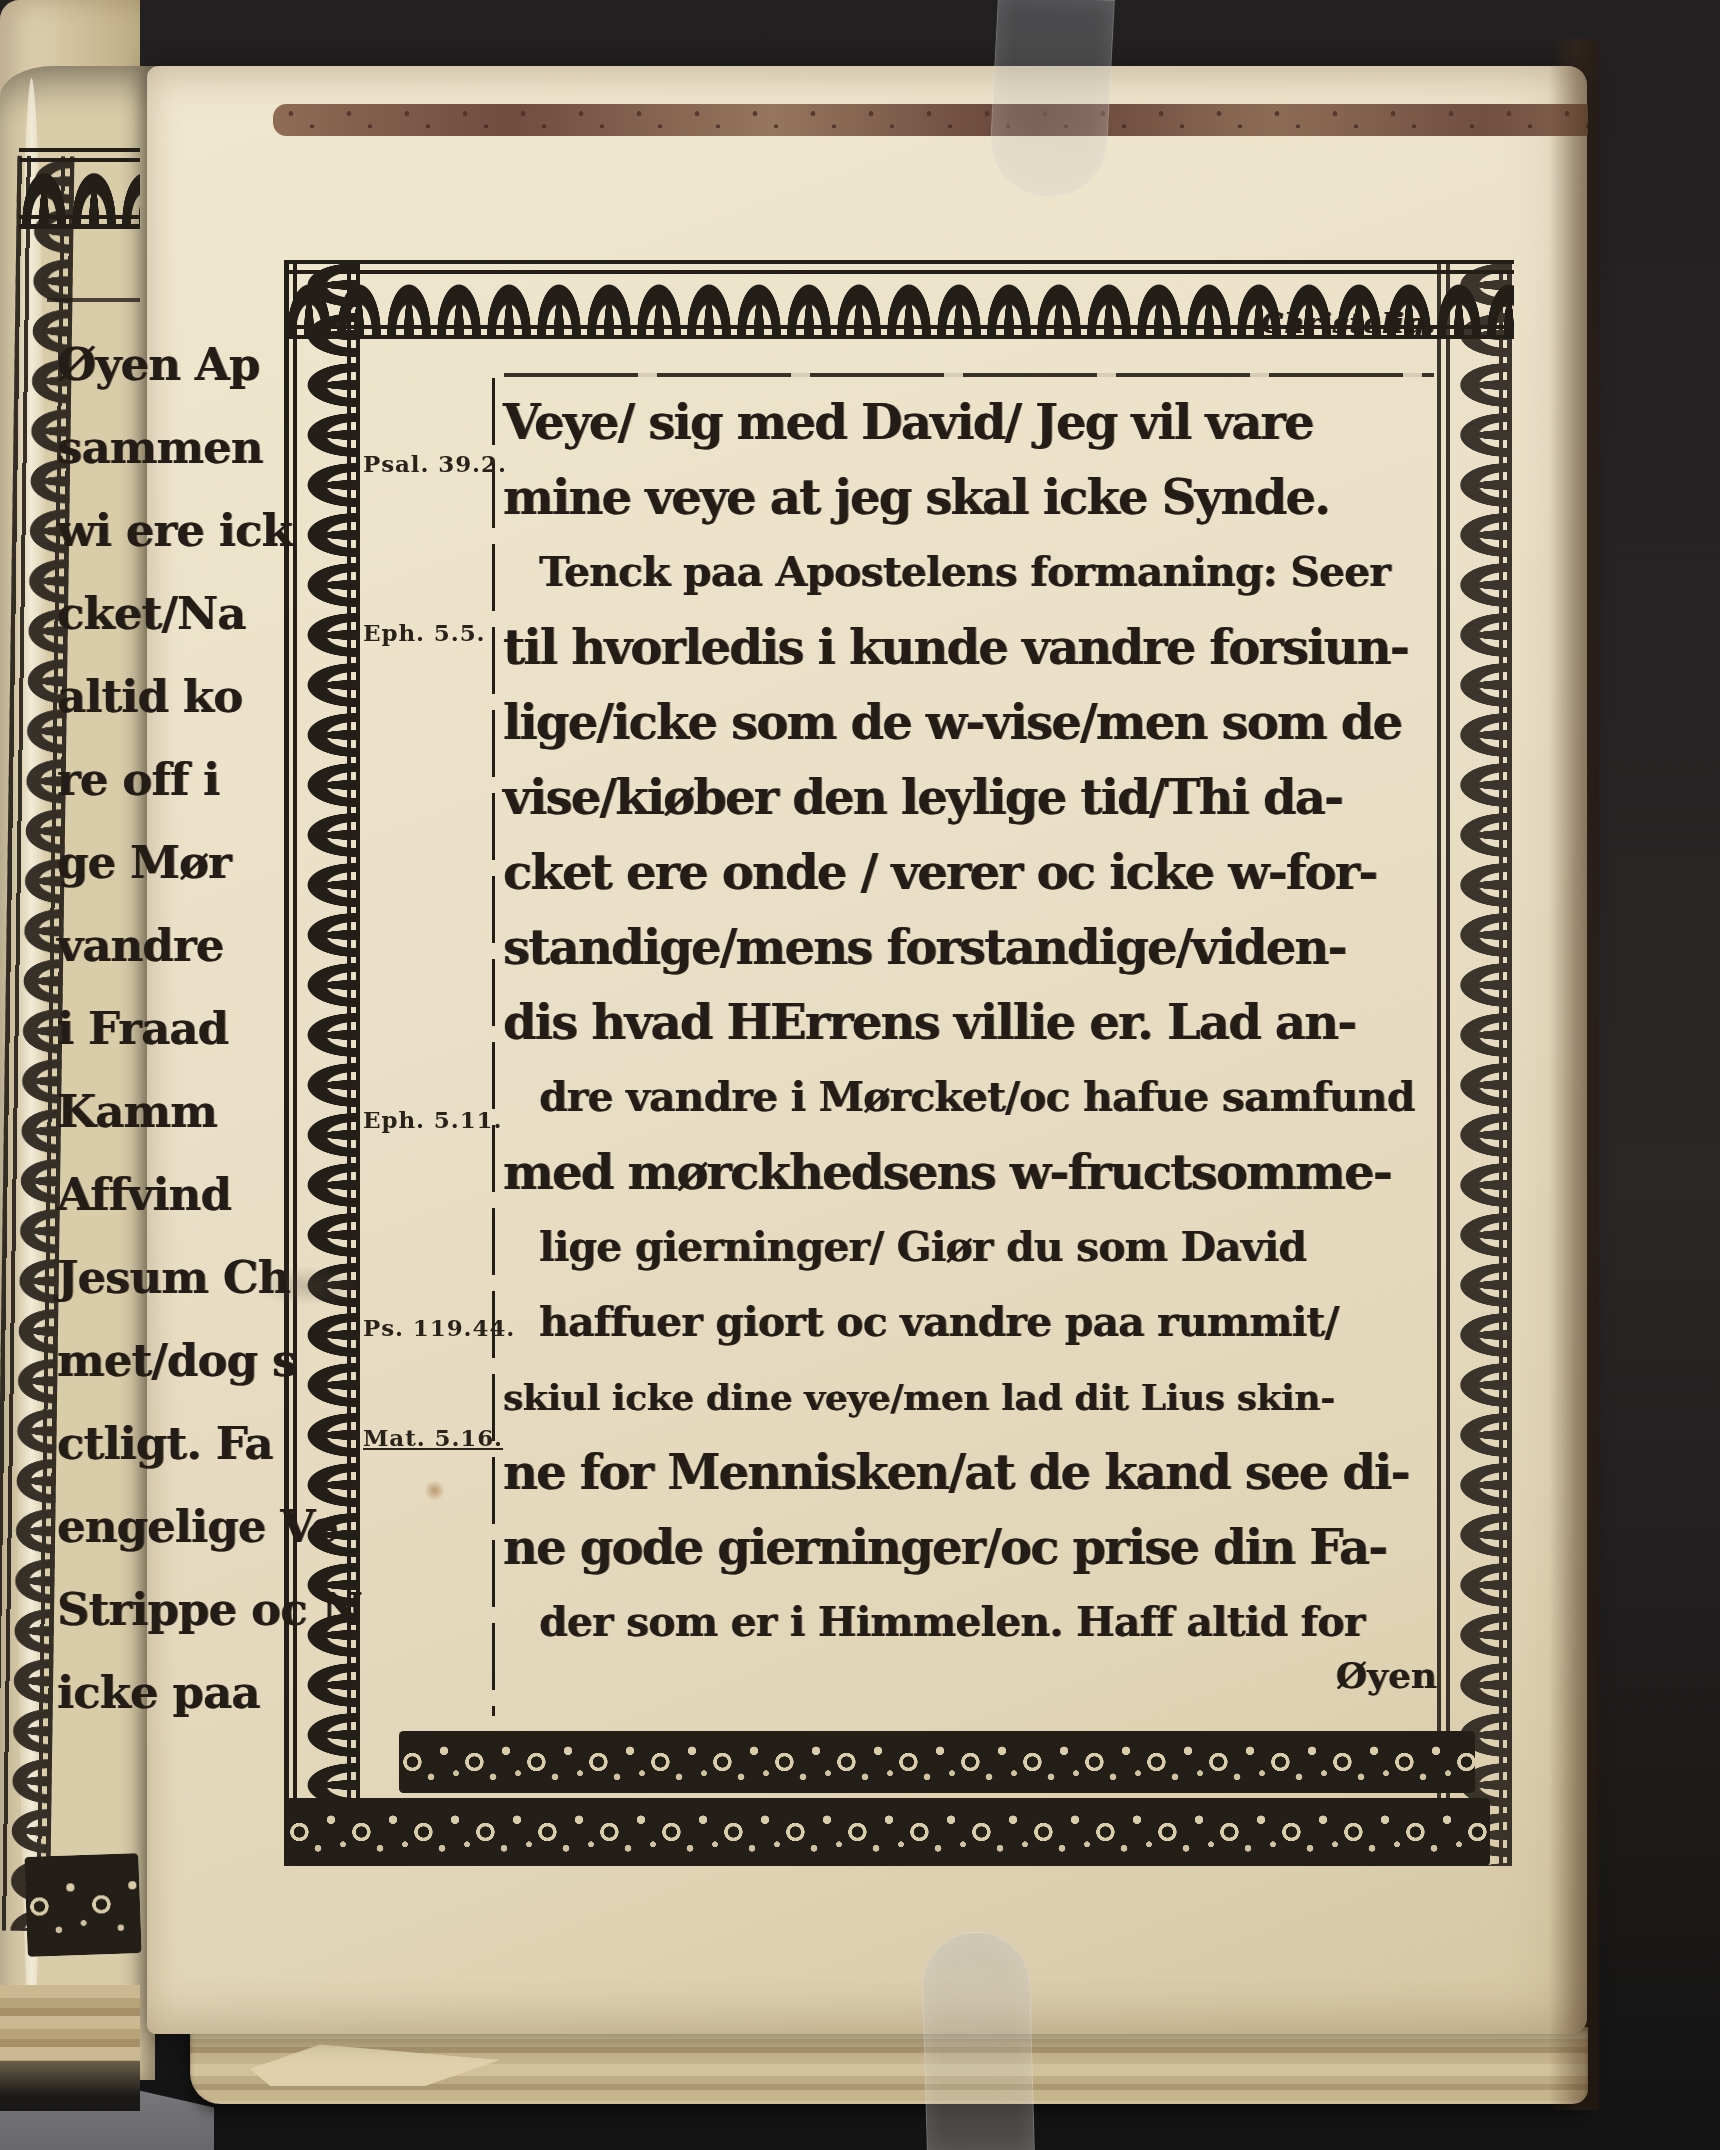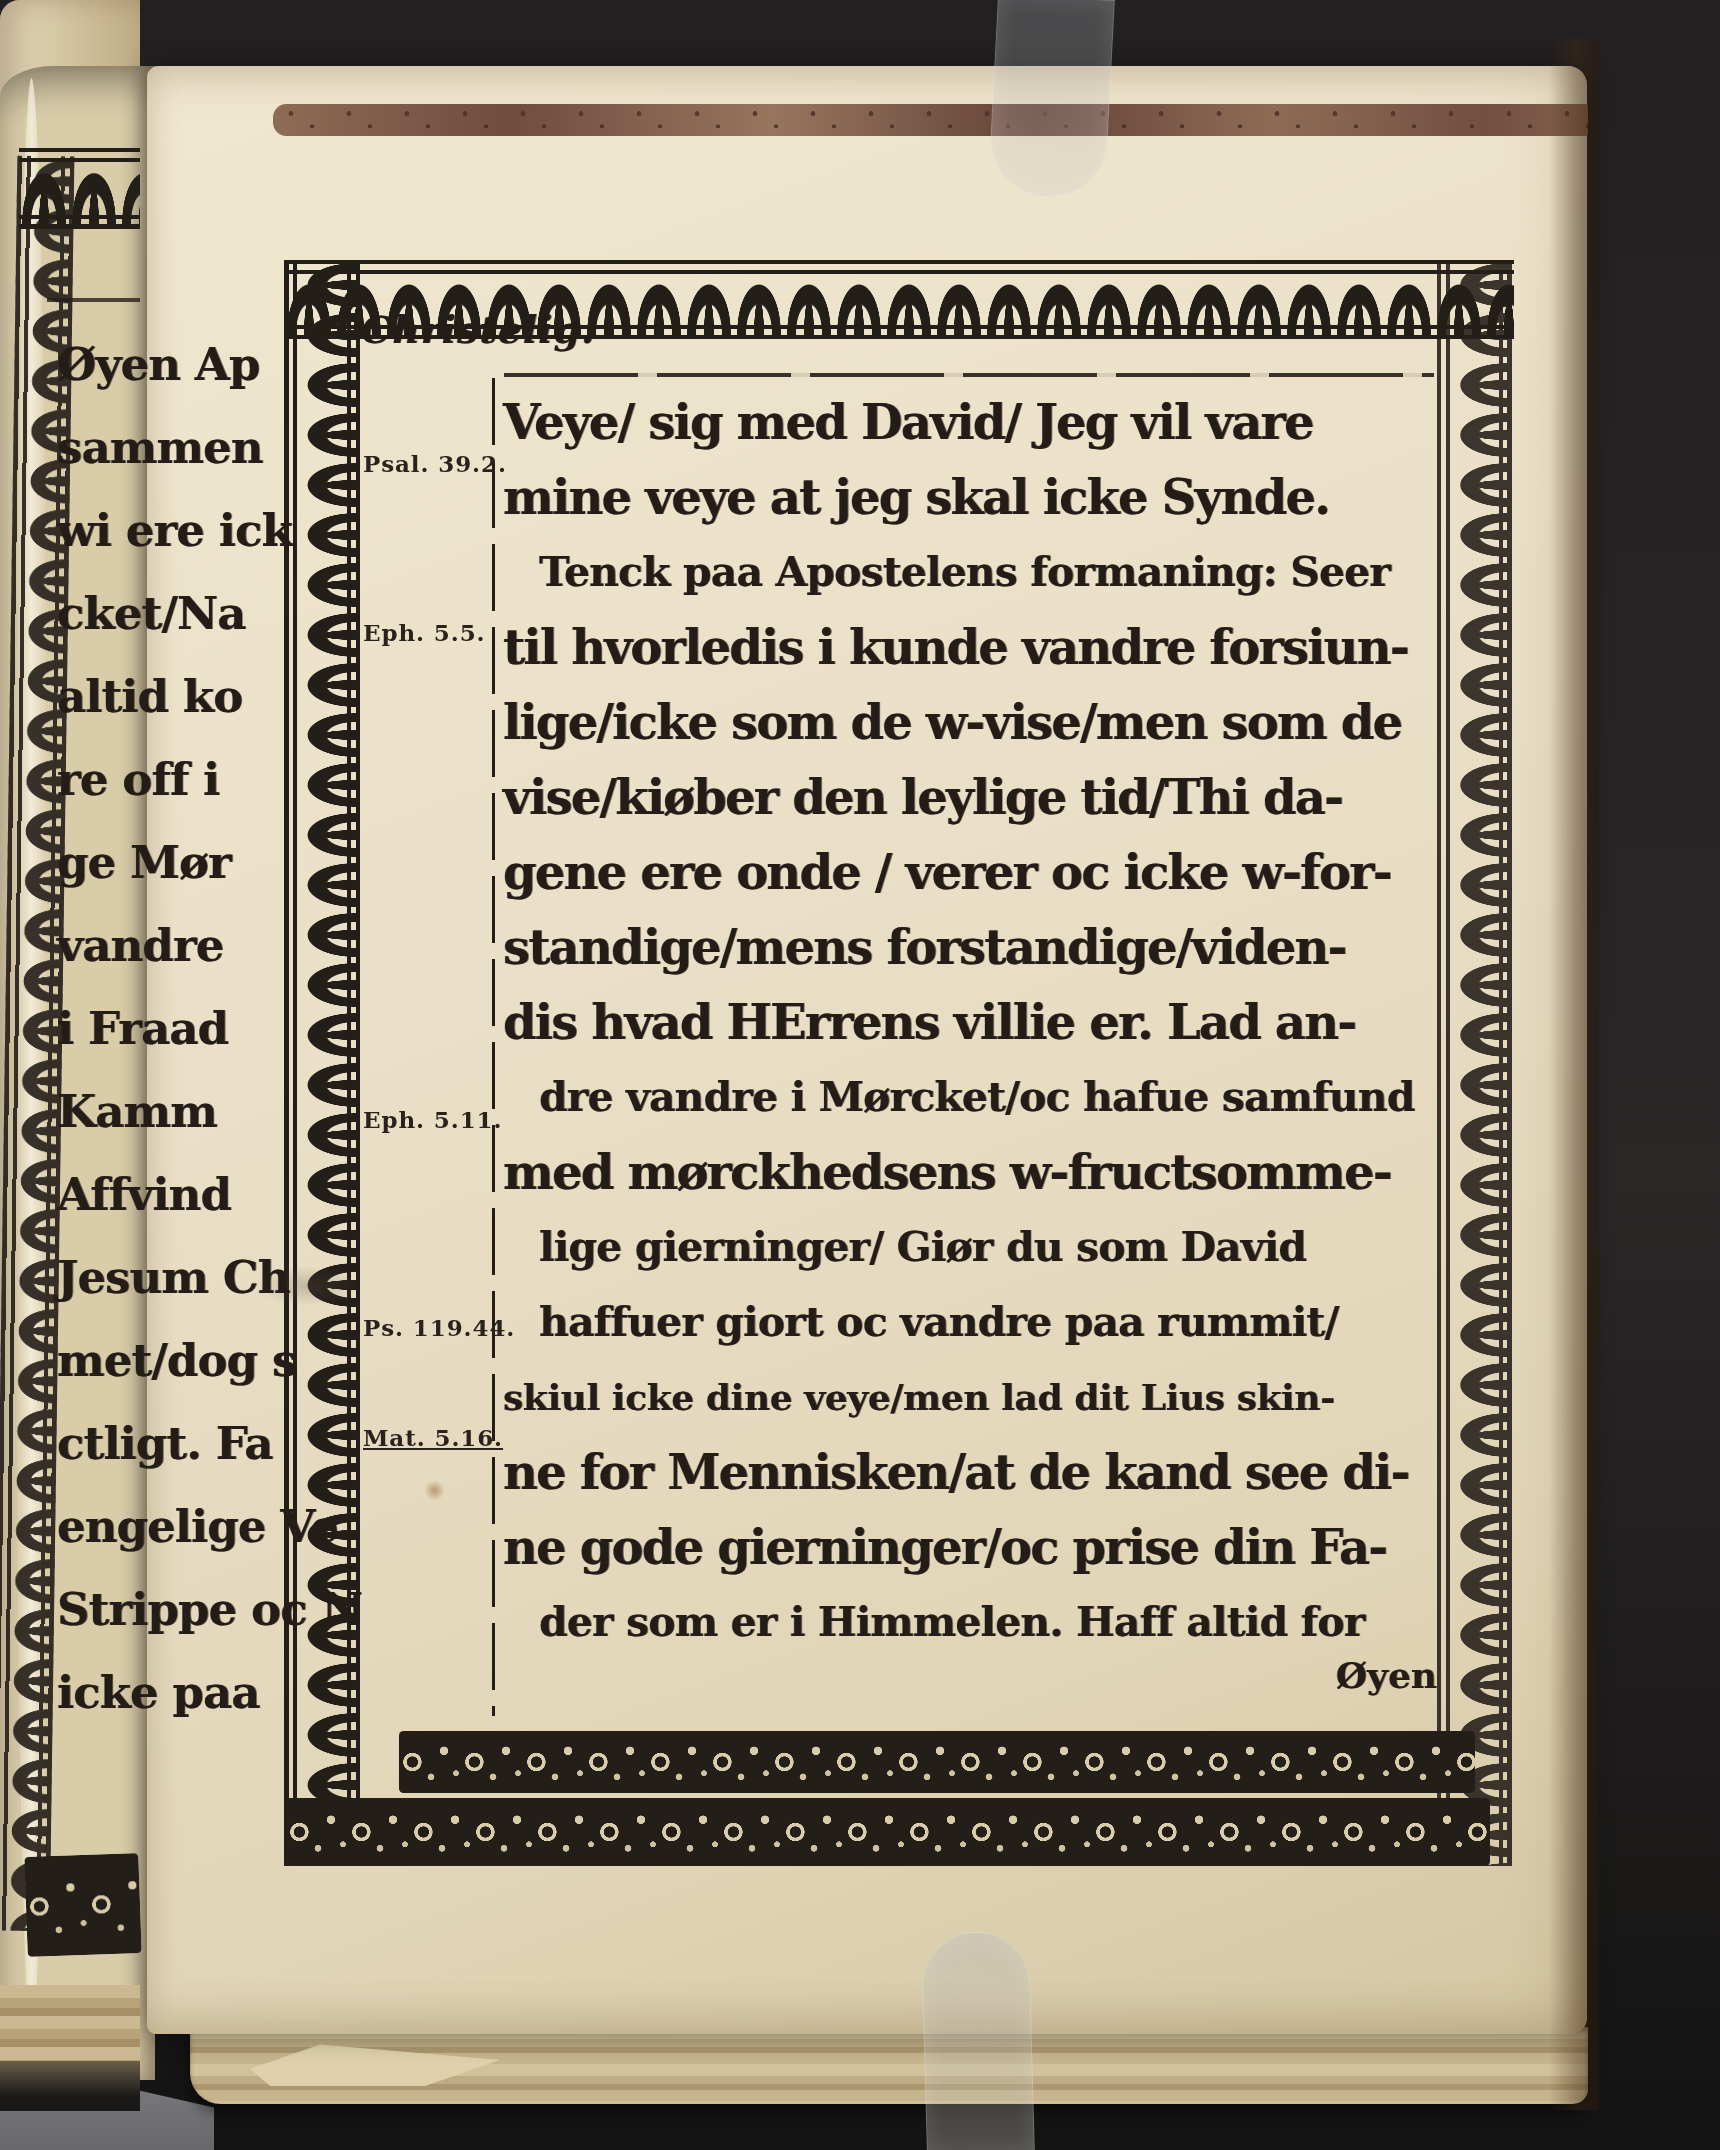--- a/index.html
+++ b/index.html
@@ -78,21 +78,21 @@
     background-size:62px 100%;background-repeat:repeat-x;}
 
   .band-top{left:137px;top:194px;width:1230px;height:79px;}
   .col-left{left:137px;top:194px;width:76px;height:1606px;}
   .col-right{left:1290px;top:194px;width:75px;height:1606px;opacity:.88;}
   .row1{left:252px;top:1665px;width:1076px;height:62px;}
   .row2{left:139px;top:1732px;width:1204px;height:68px;}
 
   .blk{font-weight:700;color:#241d17;
     text-shadow:0.9px 0.4px 0 rgba(36,29,23,.55), -0.4px 0 0 rgba(36,29,23,.30);}
-  .header{left:214px;top:241px;width:1075px;text-align:left;font-size:38px;font-style:italic;letter-spacing:0.9px;}
+  .header{left:214px;top:241px;width:1075px;text-align:right;font-size:28px;font-style:italic;letter-spacing:0.9px;}
   .hrule{left:357px;top:307px;width:930px;height:4px;opacity:.9;
     background:repeating-linear-gradient(90deg,#241e19 0 134px, rgba(36,30,25,.12) 134px 153px);}
   .vrule{left:345px;top:312px;width:3.1px;height:1338px;
     background:repeating-linear-gradient(180deg,#241e19 0 67px, rgba(36,30,25,0) 67px 83px);}
 
   .mn{left:216px;width:139px;font-size:23px;letter-spacing:0.9px;color:#2a231c;white-space:nowrap;
     font-weight:600;}
   .mn0{top:384px;} .mn1{top:553px;} .mn2{top:1040px;} .mn3{top:1248px;} .mn4{top:1358px;text-decoration:underline;}
 
   .body-text{left:356px;top:318px;width:934px;}
@@ -168,21 +168,21 @@
     <div class="mn mn3">Ps. 119.44.</div>
     <div class="mn mn4">Mat. 5.16.</div>
 
     <div class="body-text">
       <div class="tl blk szl">Veye/ sig med David/ Jeg vil vare</div>
       <div class="tl blk szl">mine veye at jeg skal icke Synde.</div>
       <div class="tl blk szm">Tenck paa Apostelens formaning: Seer</div>
       <div class="tl blk szl">til hvorledis i kunde vandre forsiun-</div>
       <div class="tl blk szl">lige/icke som de w-vise/men som de</div>
       <div class="tl blk szl">vise/kiøber den leylige tid/Thi da-</div>
-      <div class="tl blk szl">gene ere onde / verer oc icke w-for-</div>
+      <div class="tl blk szl">cket ere onde / verer oc icke w-for-</div>
       <div class="tl blk szl">standige/mens forstandige/viden-</div>
       <div class="tl blk szl">dis hvad HErrens villie er. Lad an-</div>
       <div class="tl blk szm">dre vandre i Mørcket/oc hafue samfund</div>
       <div class="tl blk szl">med mørckhedsens w-fructsomme-</div>
       <div class="tl blk szm">lige gierninger/ Giør du som David</div>
       <div class="tl blk szm">haffuer giort oc vandre paa rummit/</div>
       <div class="tl blk szs">skiul icke dine veye/men lad dit Lius skin-</div>
       <div class="tl blk szl">ne for Mennisken/at de kand see di-</div>
       <div class="tl blk szl">ne gode gierninger/oc prise din Fa-</div>
       <div class="tl blk szm">der som er i Himmelen. Haff altid for</div>

